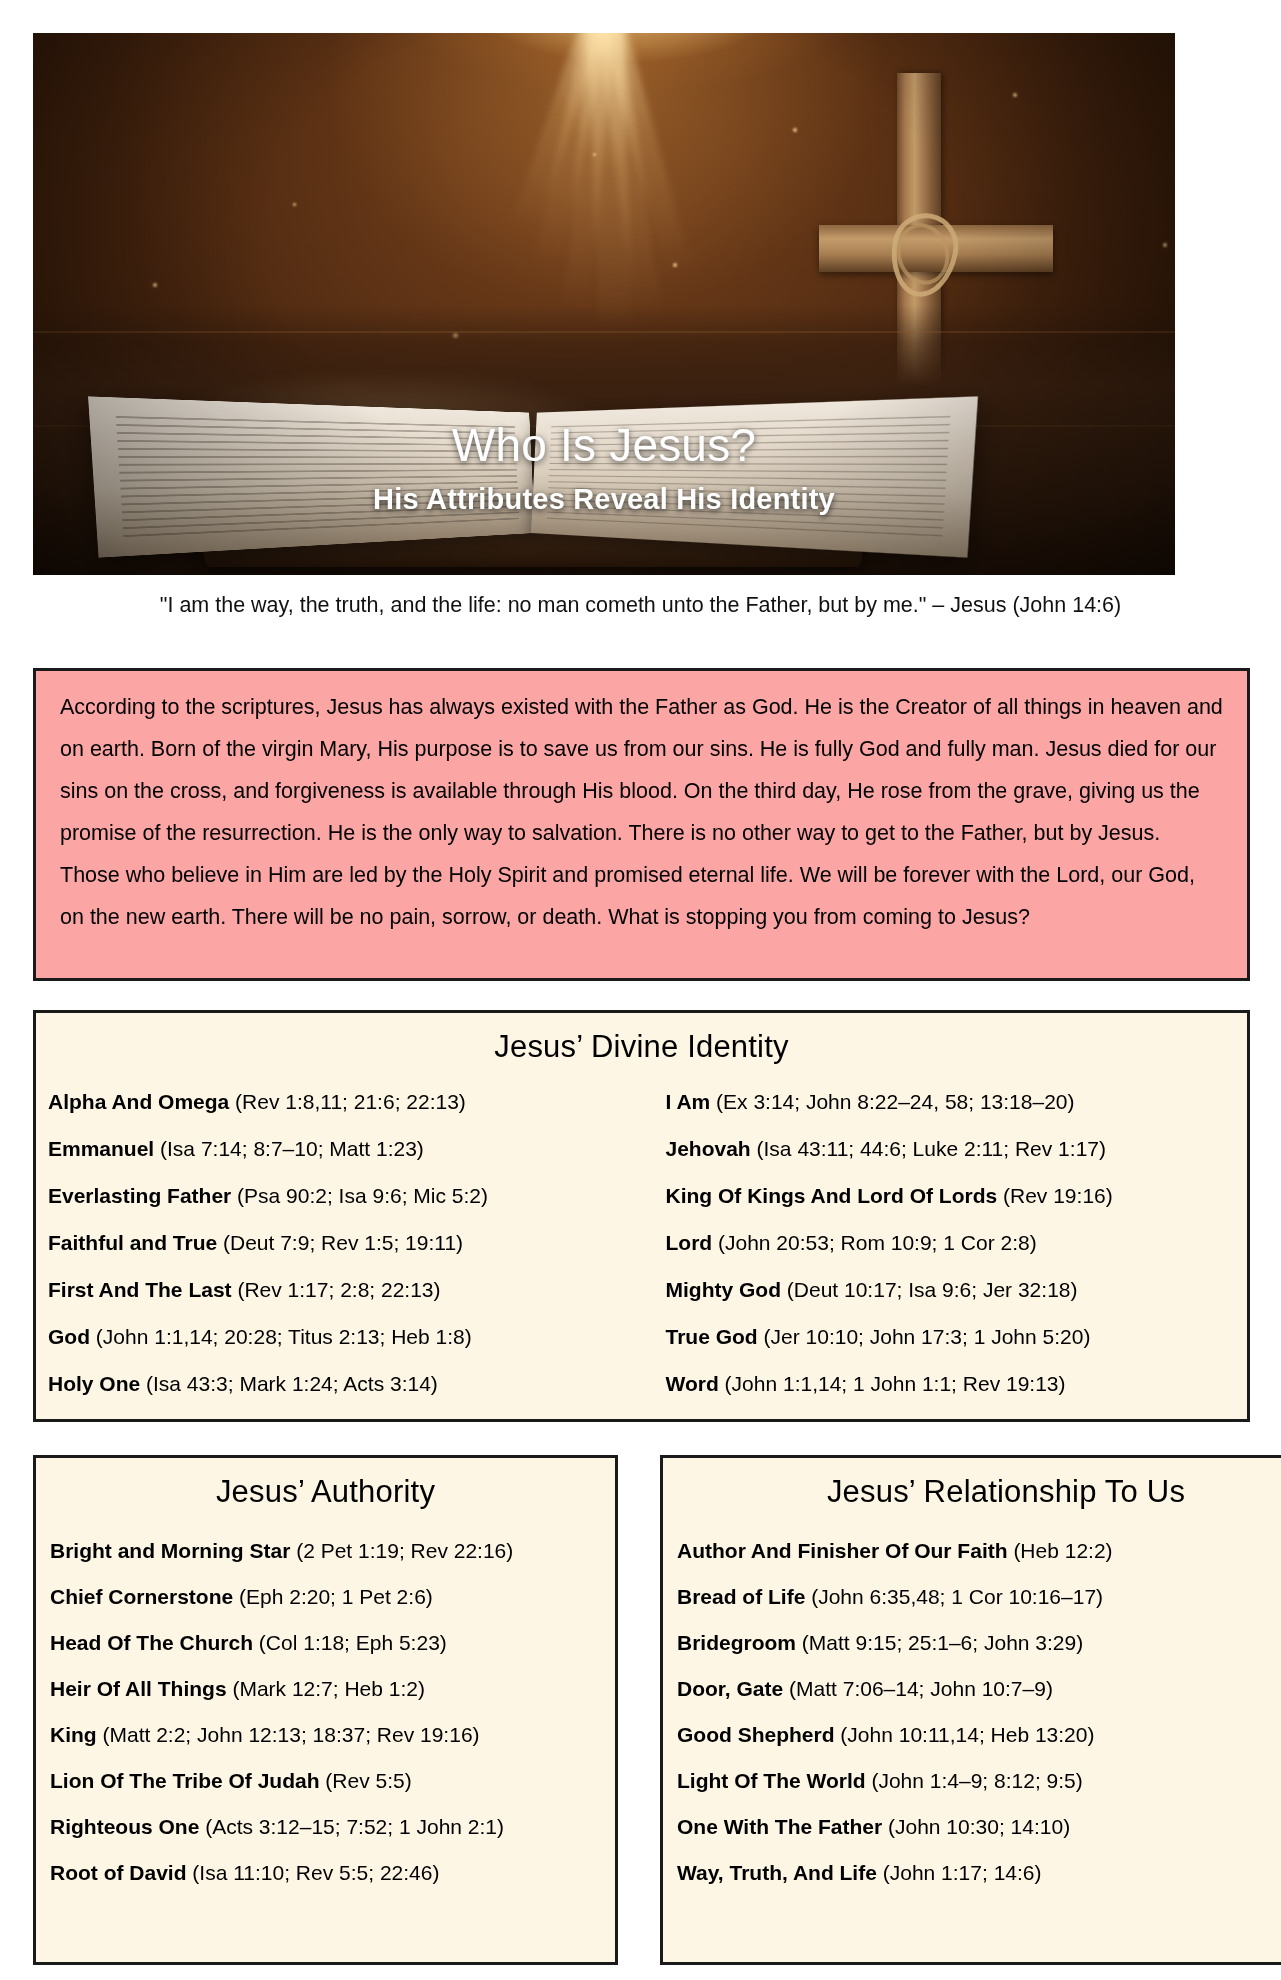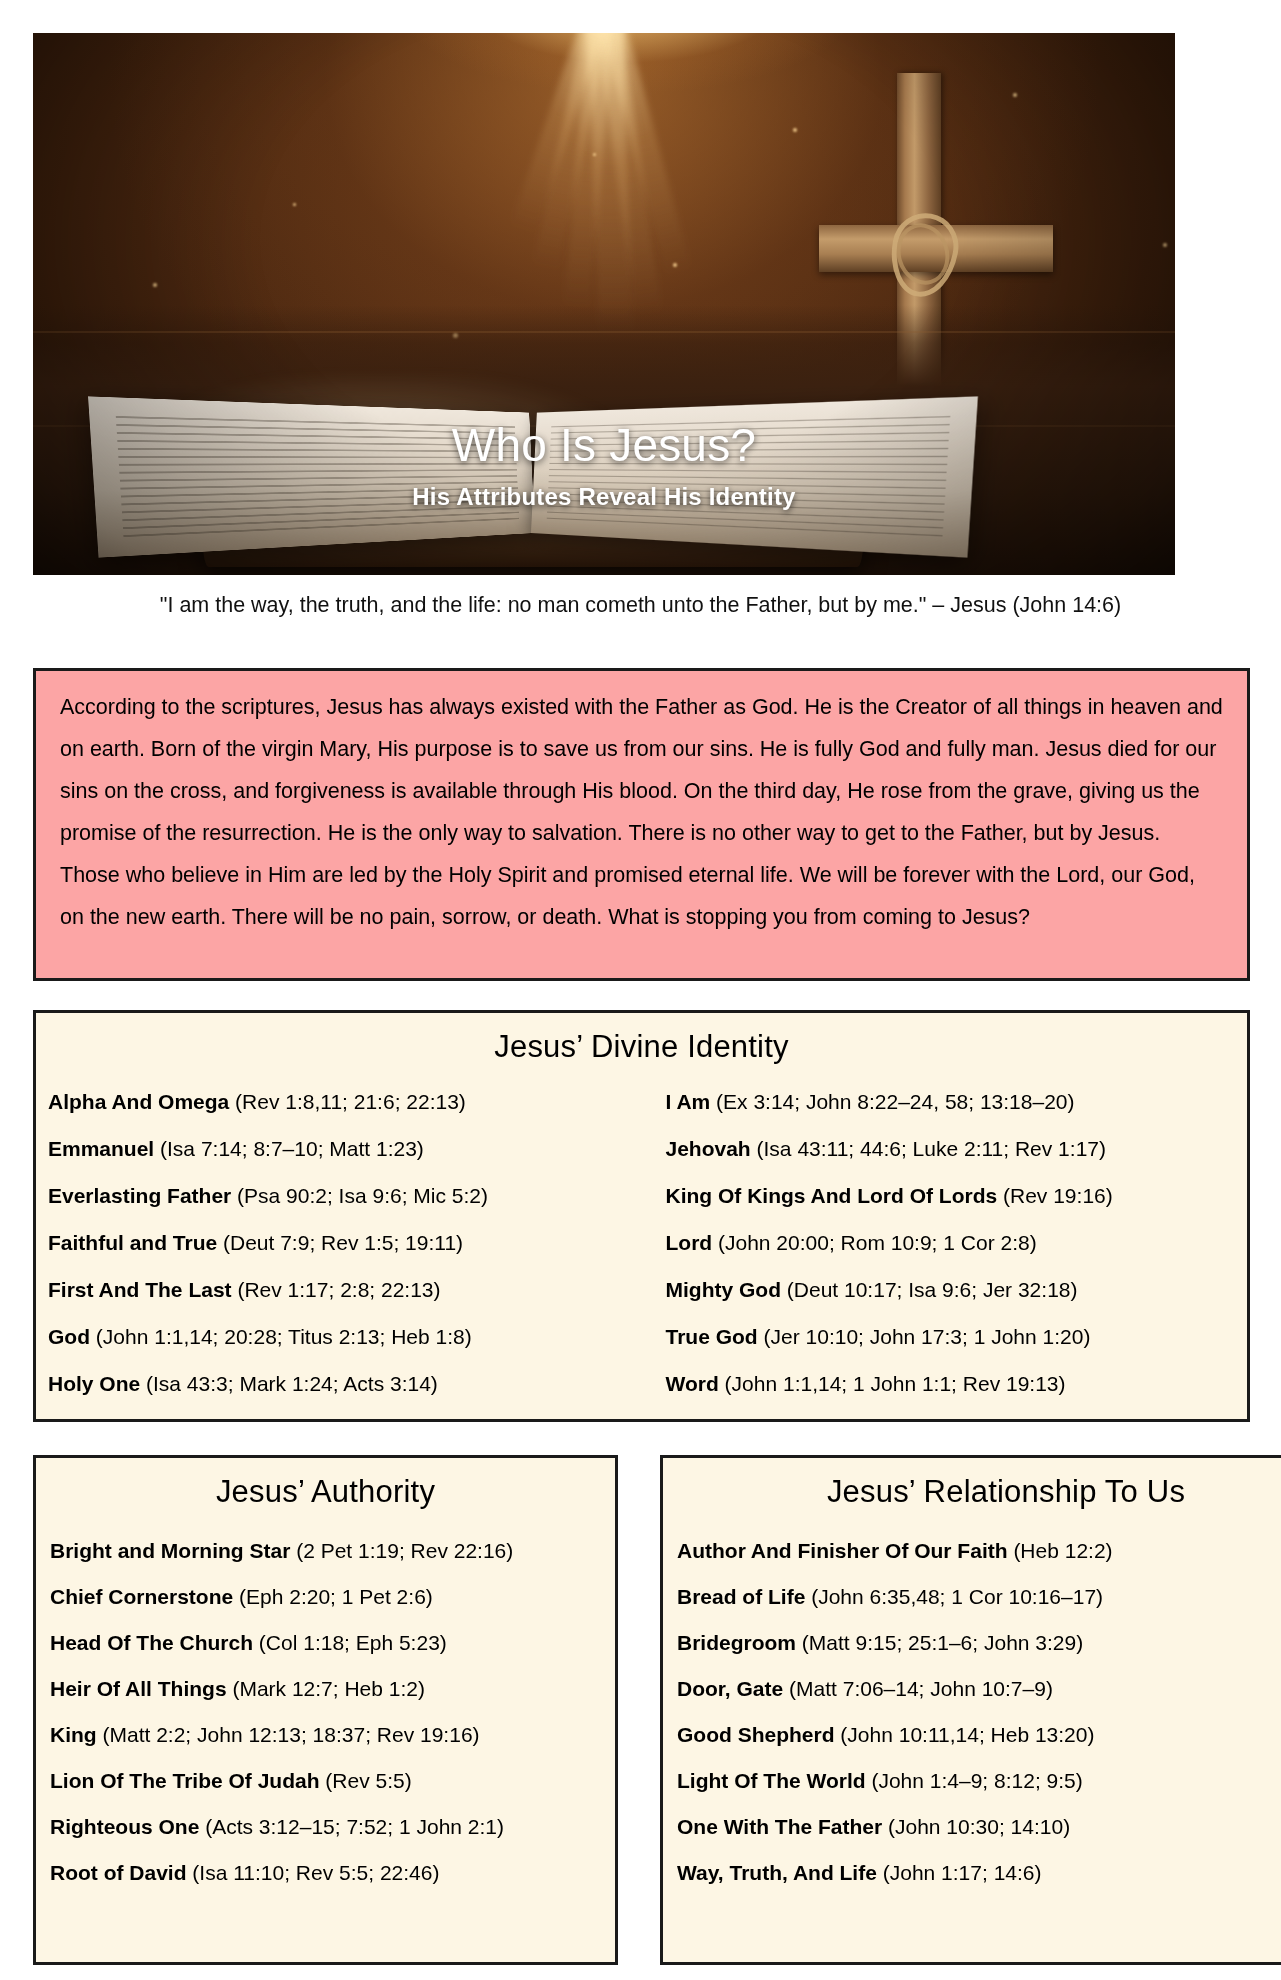--- a/index.html
+++ b/index.html
@@ -202,21 +202,21 @@
   }
   .hero-title {
     font-size: 46px;
     font-weight: 400;
     line-height: 1.05;
     letter-spacing: 0.2px;
     text-shadow: 0 2px 7px rgba(0,0,0,0.65);
   }
   .hero-sub {
     margin-top: 14px;
-    font-size: 24px;
+    font-size: 29px;
     font-weight: bold;
     letter-spacing: 0.2px;
     text-shadow: 0 2px 6px rgba(0,0,0,0.75);
   }
 
   
   .quote {
     position: absolute;
     left: 0;
     right: 0;
@@ -393,23 +393,23 @@
             <li class="attr-item"><span class="attr-name">First And The Last</span><span class="attr-ref"> (Rev 1:17; 2:8; 22:13)</span></li>
             <li class="attr-item"><span class="attr-name">God</span><span class="attr-ref"> (John 1:1,14; 20:28; Titus 2:13; Heb 1:8)</span></li>
             <li class="attr-item"><span class="attr-name">Holy One</span><span class="attr-ref"> (Isa 43:3; Mark 1:24; Acts 3:14)</span></li>
           </ul>
       </div>
       <div class="attr-col col-2">
         <ul class="attr-list">
             <li class="attr-item"><span class="attr-name">I Am</span><span class="attr-ref"> (Ex 3:14; John 8:22–24, 58; 13:18–20)</span></li>
             <li class="attr-item"><span class="attr-name">Jehovah</span><span class="attr-ref"> (Isa 43:11; 44:6; Luke 2:11; Rev 1:17)</span></li>
             <li class="attr-item"><span class="attr-name">King Of Kings And Lord Of Lords</span><span class="attr-ref"> (Rev 19:16)</span></li>
-            <li class="attr-item"><span class="attr-name">Lord</span><span class="attr-ref"> (John 20:00; Rom 10:9; 1 Cor 2:8)</span></li>
+            <li class="attr-item"><span class="attr-name">Lord</span><span class="attr-ref"> (John 20:53; Rom 10:9; 1 Cor 2:8)</span></li>
             <li class="attr-item"><span class="attr-name">Mighty God</span><span class="attr-ref"> (Deut 10:17; Isa 9:6; Jer 32:18)</span></li>
-            <li class="attr-item"><span class="attr-name">True God</span><span class="attr-ref"> (Jer 10:10; John 17:3; 1 John 1:20)</span></li>
+            <li class="attr-item"><span class="attr-name">True God</span><span class="attr-ref"> (Jer 10:10; John 17:3; 1 John 5:20)</span></li>
             <li class="attr-item"><span class="attr-name">Word</span><span class="attr-ref"> (John 1:1,14; 1 John 1:1; Rev 19:13)</span></li>
           </ul>
       </div>
     </div>
   </div>
 
   <div class="box box-cream authority-box">
     <div class="box-title">Jesus’ Authority</div>
     <div class="single-col">
       <ul class="attr-list">

